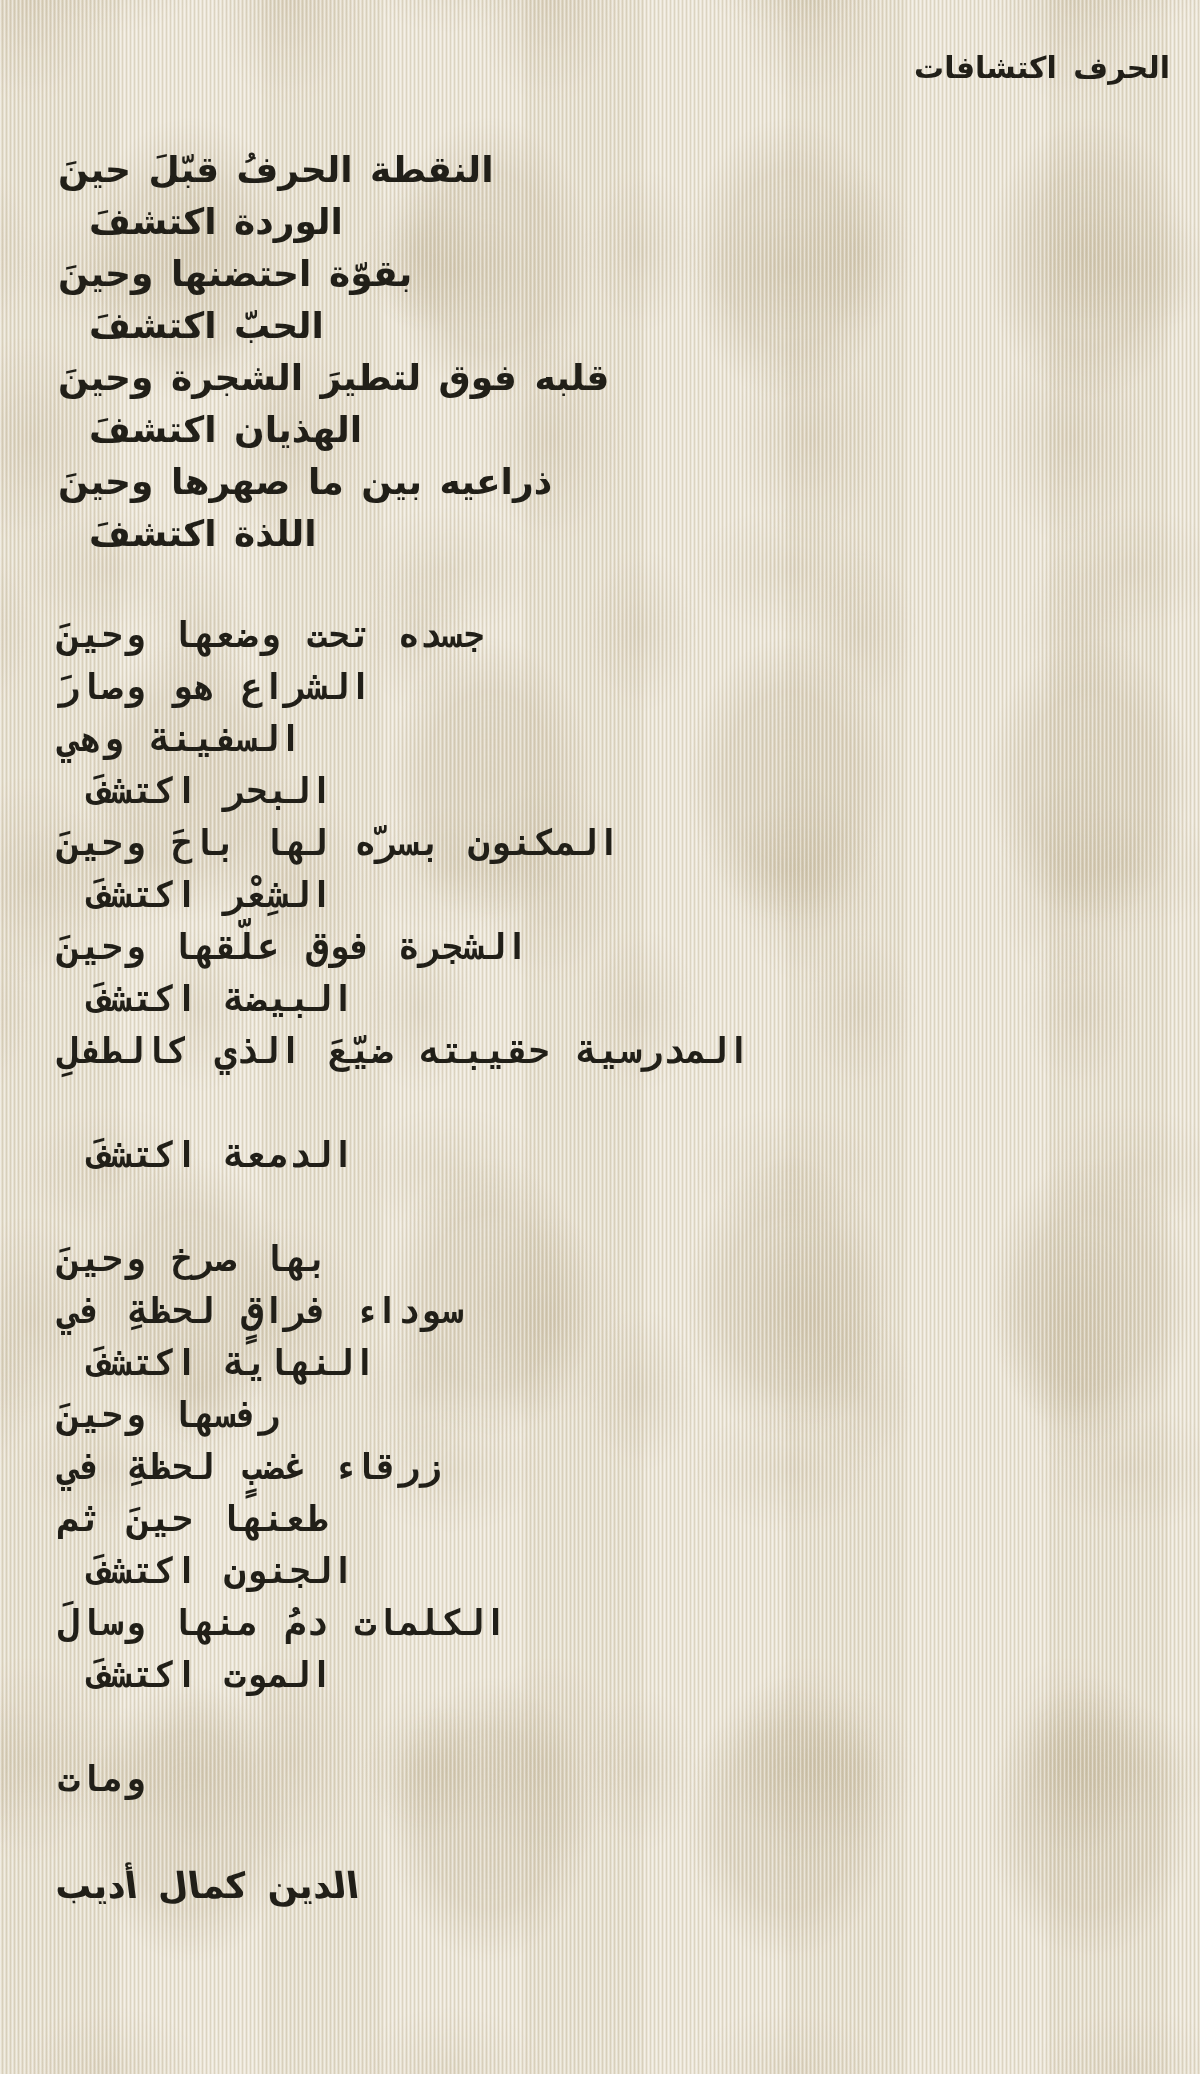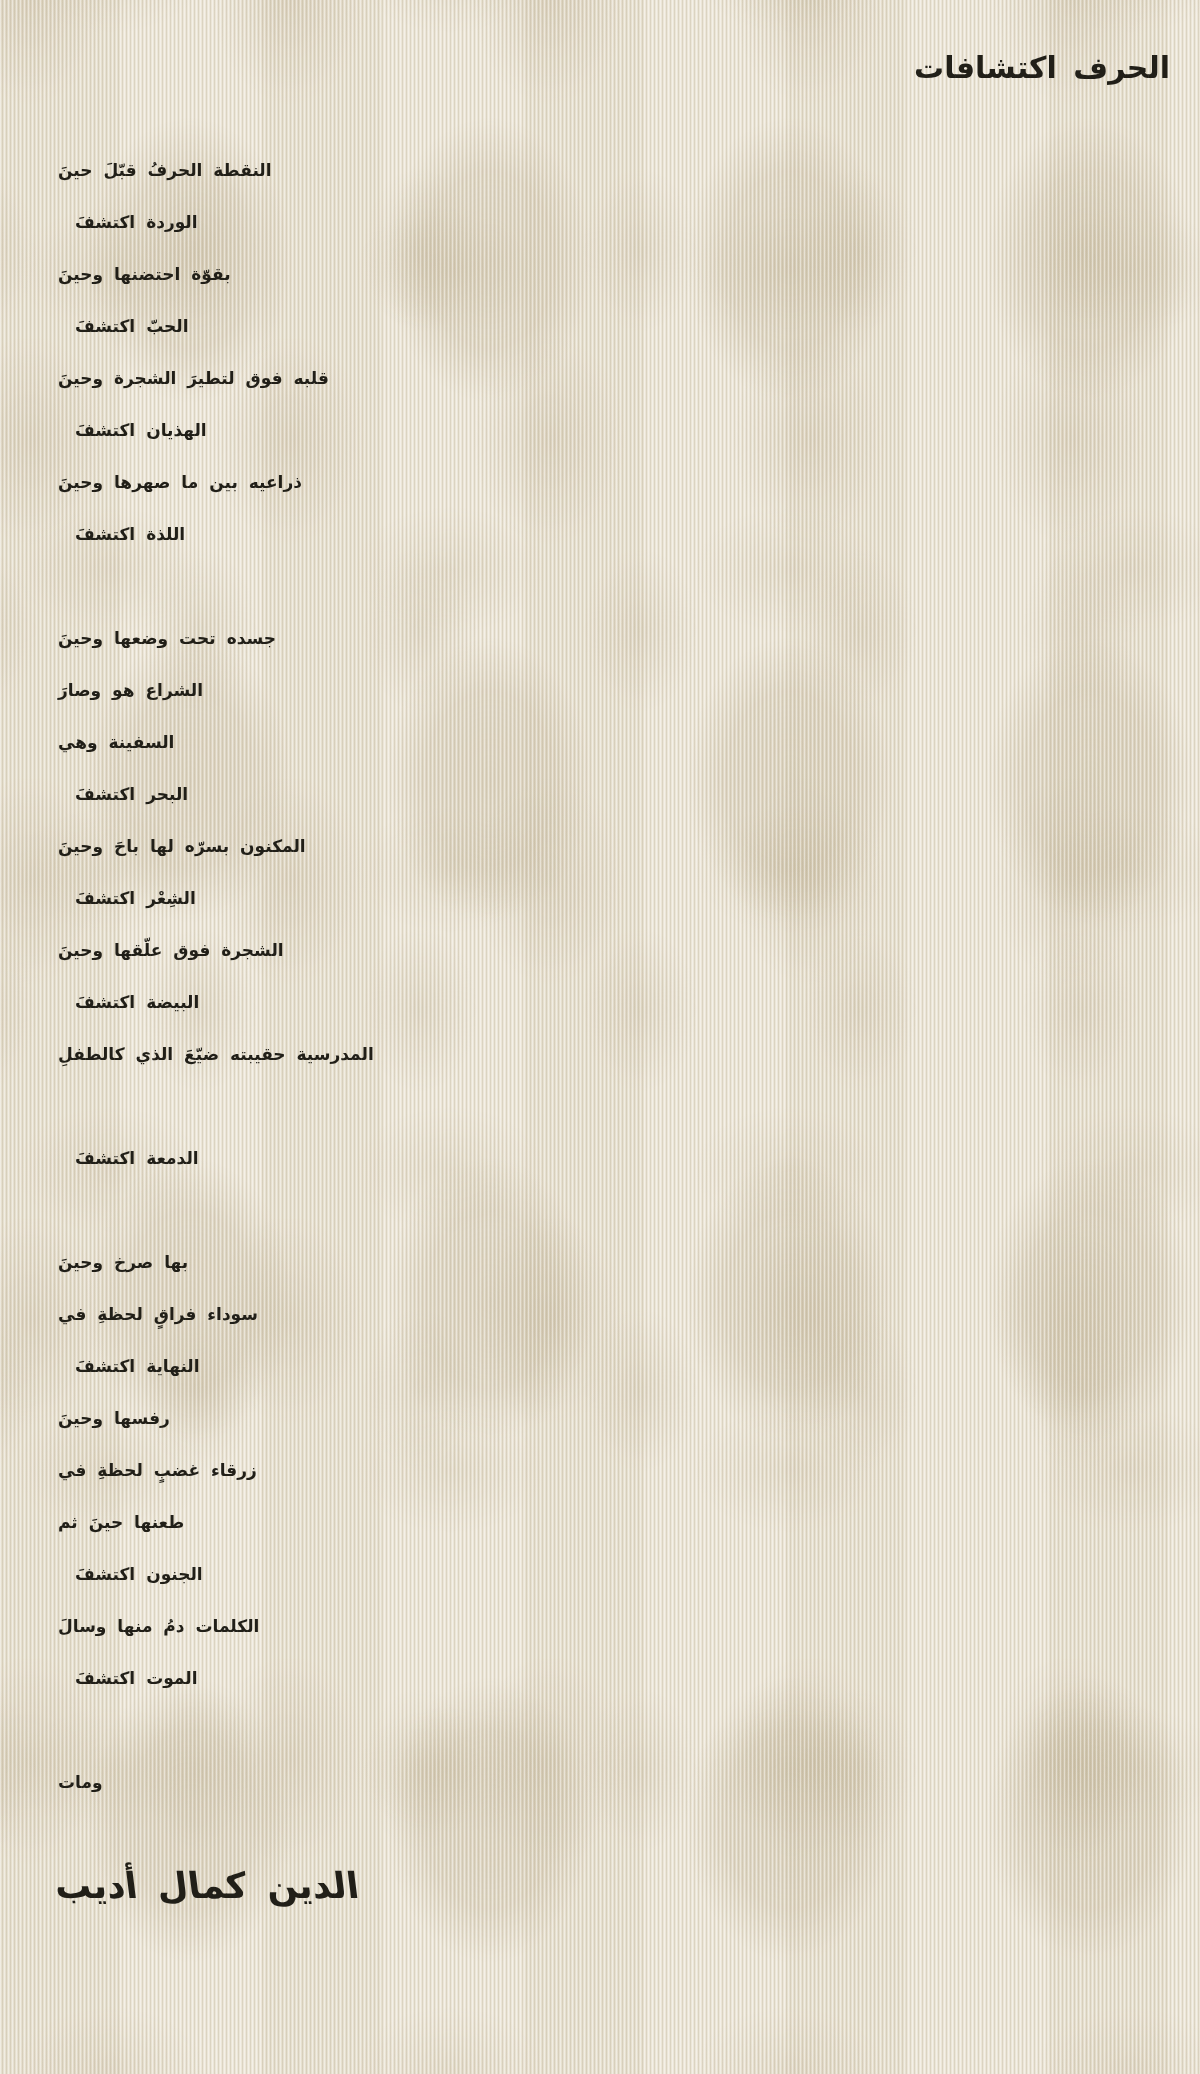--- a/index.html
+++ b/index.html
@@ -52,32 +52,32 @@
     margin: 0 0 54px 0;
     font-size: 30px;
     font-weight: bold;
     line-height: 44px;
     direction: ltr;          
     text-align: right;
     white-space: nowrap;
     word-spacing: 6px;
   }
   .poem { }
-  .stanza + .stanza { margin-top: 52px; }
+  .stanza + .stanza { margin-top: 52px; font-family: Liberation Mono, monospace; }
   .line {
     height: 52px;
     line-height: 52px;
-    font-size: 17px;
+    font-size: 36px;
     font-weight: bold;
     direction: ltr;          
     text-align: left;
     white-space: nowrap;
     word-spacing: 5px;
   }
-  .line.indent { padding-left: 17px; }
+  .line.indent { padding-left: 31px; }
   .signature-wrap { margin-top: 52px; }
   .signature {
     display: inline-block;
     font-size: 36px;
     font-weight: bold;
     line-height: 52px;
     direction: ltr;
     text-align: left;
     white-space: nowrap;
     word-spacing: 7px;

